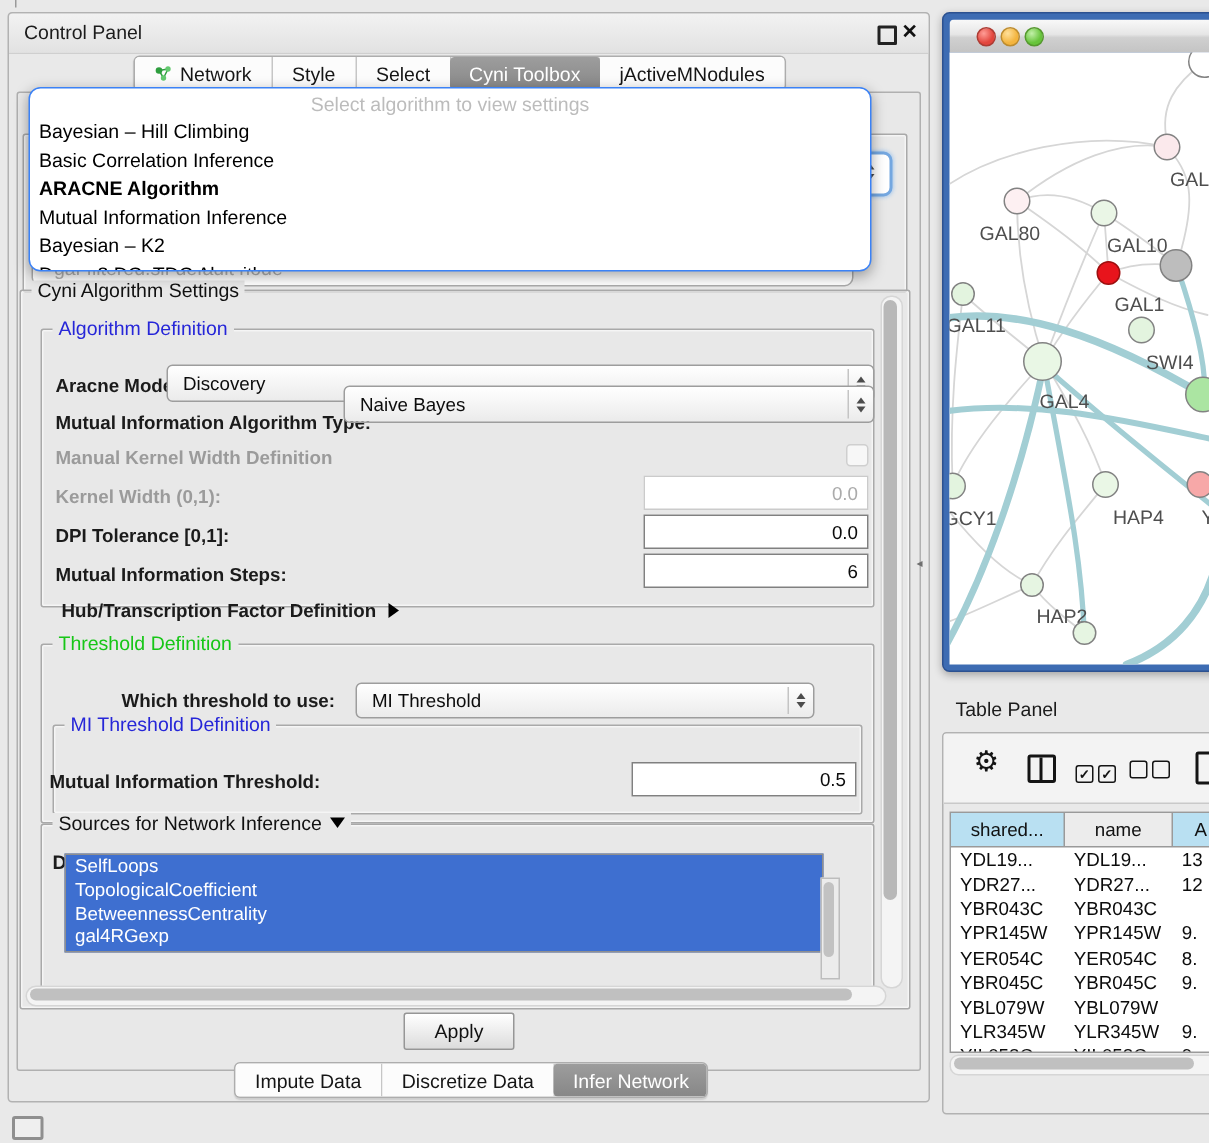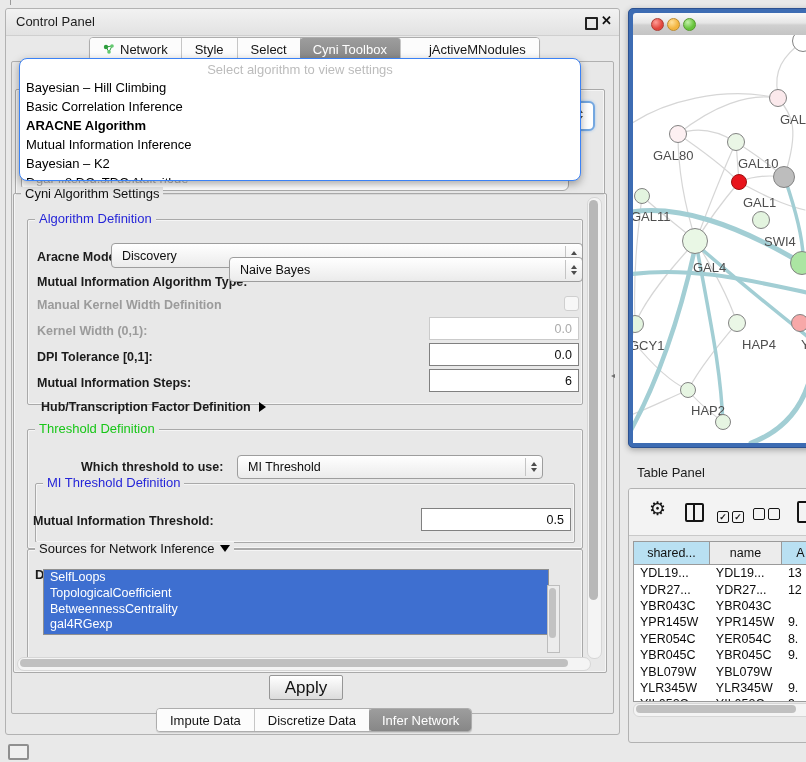--- a/index.html
+++ b/index.html
@@ -11,21 +11,21 @@
   .cp-titlebar{position:absolute;left:0;top:0;right:0;height:26px;
     background:linear-gradient(#f2f2f2,#e2e2e2);border-bottom:1px solid #cfcfcf;border-radius:3px 3px 0 0;}
   .cp-title{position:absolute;left:10px;top:5px;font-size:13px;color:#1c1c1c;}
   .float-btn{position:absolute;left:579px;top:8px;width:9px;height:9px;border:2px solid #222;border-radius:1px;}
   .close-btn{position:absolute;left:595px;top:4px;font-size:13px;font-weight:bold;color:#111;}
   
   .tabstrip{position:absolute;display:flex;border:1px solid #adadad;border-radius:4px;overflow:hidden;
     background:#fcfcfc;box-shadow:0 1px 1px rgba(0,0,0,.12);height:22px;}
   .tab{display:flex;align-items:center;gap:5px;padding:0 13px;font-size:13px;color:#151515;
     background:#fcfcfc;border-right:1px solid #c6c6c6;white-space:nowrap;}
-  .tab:last-child{border-right:none;margin-left:16px;}
+  .tab:last-child{border-right:none;}
   .tab.selected{background:linear-gradient(#9d9d9d,#878787);color:#fff;border-radius:3px;margin:0 -1px;}
   
   .cp-main{position:absolute;left:5px;top:52px;width:601px;height:651px;background:#e8e8e8;
     border:1px solid #b0b0b0;border-radius:2px;}
   
   .gbox{position:absolute;border:1px solid #a9a9a9;border-radius:2px;
     box-shadow:inset 0 0 0 1px rgba(255,255,255,.55);}
   .gtitle{position:absolute;background:#e8e8e8;padding:0 4px;font-size:13px;line-height:13px;color:#111;
     white-space:nowrap;display:flex;align-items:center;gap:5px;}
   .gtitle.blue{color:var(--legend-blue);}
@@ -57,21 +57,21 @@
     border:1px solid #8f8f8f;overflow:hidden;}
   .attr-item{font-size:12.5px;color:#fff;line-height:15.8px;padding-left:6px;white-space:nowrap;}
   .list-vscroll{position:absolute;left:541px;top:576px;width:11px;height:66px;background:#ececec;border:1px solid #bdbdbd;}
   .list-vthumb{position:absolute;left:1px;top:2px;width:7px;height:50px;background:#c2c2c2;border-radius:4px;}
   
   .vscroll{position:absolute;left:581px;top:188px;width:13px;height:460px;background:#f4f4f4;border:1px solid #d6d6d6;border-radius:7px;}
   .vthumb{position:absolute;left:1px;top:2px;width:9px;height:400px;background:#b8b8b8;border-radius:6px;}
   .hscroll{position:absolute;left:11px;top:648px;width:572px;height:12px;background:#f4f4f4;border:1px solid #d6d6d6;border-radius:7px;}
   .hthumb{position:absolute;left:2px;top:1px;width:548px;height:8px;background:#c0c0c0;border-radius:5px;}
   .apply-btn{position:absolute;left:263px;top:666px;width:72px;height:23px;border:1px solid #969696;
-    border-radius:2px;background:linear-gradient(#ffffff,#dcdcdc);font-size:17px;color:#111;
+    border-radius:2px;background:linear-gradient(#ffffff,#dcdcdc);font-size:13px;color:#111;
     display:flex;align-items:center;justify-content:center;}
   
   .netwin{position:absolute;left:628px;top:8px;width:190px;height:438px;background:#3d6cb3;
     border:1px solid #2c5190;border-radius:5px;box-shadow:0 2px 6px rgba(0,0,0,.3);}
   .net-titlebar{position:absolute;left:4px;top:4px;right:4px;height:22px;border-radius:3px 3px 0 0;
     background:linear-gradient(#f9f9f9,#e6e6e6 45%,#d0d0d0 55%,#c4c4c4);border-bottom:1px solid #8f8f8f;}
   .tlight{position:absolute;top:5px;width:11px;height:11px;border-radius:50%;}
   .net-canvas{position:absolute;left:4px;top:26px;right:4px;bottom:4px;background:#fff;overflow:hidden;}
   .node{position:absolute;border-radius:50%;box-sizing:border-box;border:1px solid #828282;}
   .node-label{position:absolute;font-size:13px;color:#4e4e4e;white-space:nowrap;}

